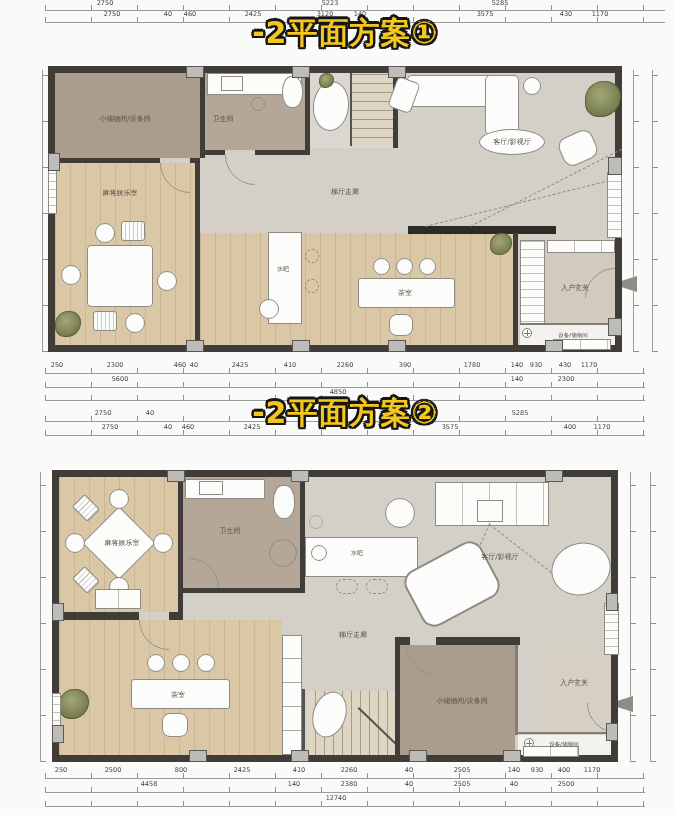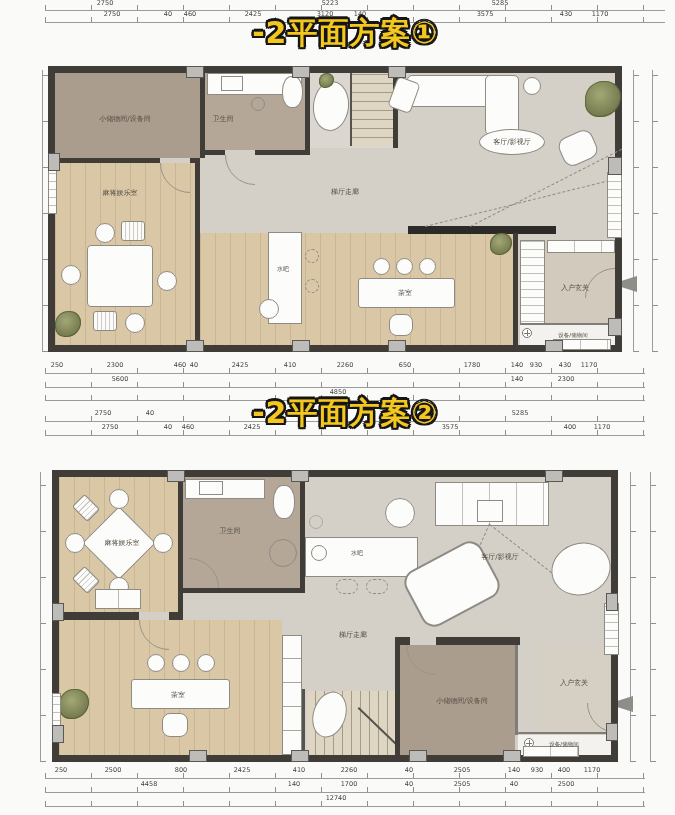--- a/index.html
+++ b/index.html
@@ -83,21 +83,21 @@
   <span class="abs dimtxt" style="left:566px;top:14px">430</span>
   <span class="abs dimtxt" style="left:600px;top:14px">1170</span>
 
   <span class="abs dimtxt" style="left:57px;top:365px">250</span>
   <span class="abs dimtxt" style="left:115px;top:365px">2300</span>
   <span class="abs dimtxt" style="left:180px;top:365px">460</span>
   <span class="abs dimtxt" style="left:194px;top:365px">40</span>
   <span class="abs dimtxt" style="left:240px;top:365px">2425</span>
   <span class="abs dimtxt" style="left:290px;top:365px">410</span>
   <span class="abs dimtxt" style="left:345px;top:365px">2260</span>
-  <span class="abs dimtxt" style="left:405px;top:365px">650</span>
+  <span class="abs dimtxt" style="left:405px;top:365px">390</span>
   <span class="abs dimtxt" style="left:472px;top:365px">1780</span>
   <span class="abs dimtxt" style="left:517px;top:365px">140</span>
   <span class="abs dimtxt" style="left:536px;top:365px">930</span>
   <span class="abs dimtxt" style="left:565px;top:365px">430</span>
   <span class="abs dimtxt" style="left:589px;top:365px">1170</span>
   <span class="abs dimtxt" style="left:120px;top:379px">5600</span>
   <span class="abs dimtxt" style="left:517px;top:379px">140</span>
   <span class="abs dimtxt" style="left:566px;top:379px">2300</span>
   <span class="abs dimtxt" style="left:338px;top:392px">4850</span>
 
@@ -119,21 +119,21 @@
   <span class="abs dimtxt" style="left:299px;top:770px">410</span>
   <span class="abs dimtxt" style="left:349px;top:770px">2260</span>
   <span class="abs dimtxt" style="left:409px;top:770px">40</span>
   <span class="abs dimtxt" style="left:462px;top:770px">2505</span>
   <span class="abs dimtxt" style="left:514px;top:770px">140</span>
   <span class="abs dimtxt" style="left:537px;top:770px">930</span>
   <span class="abs dimtxt" style="left:564px;top:770px">400</span>
   <span class="abs dimtxt" style="left:592px;top:770px">1170</span>
   <span class="abs dimtxt" style="left:149px;top:784px">4458</span>
   <span class="abs dimtxt" style="left:294px;top:784px">140</span>
-  <span class="abs dimtxt" style="left:349px;top:784px">1700</span>
+  <span class="abs dimtxt" style="left:349px;top:784px">2380</span>
   <span class="abs dimtxt" style="left:409px;top:784px">40</span>
   <span class="abs dimtxt" style="left:462px;top:784px">2505</span>
   <span class="abs dimtxt" style="left:514px;top:784px">40</span>
   <span class="abs dimtxt" style="left:566px;top:784px">2500</span>
   <span class="abs dimtxt" style="left:336px;top:798px">12740</span>
 
   <div class="plan" style="left:48px;top:66px;width:560px;height:272px">
 
     <div class="abs floor-tile grid" style="left:0;top:0;width:560px;height:272px"></div>
     <div class="abs floor-taupe" style="left:0;top:0;width:145px;height:85px"></div>

